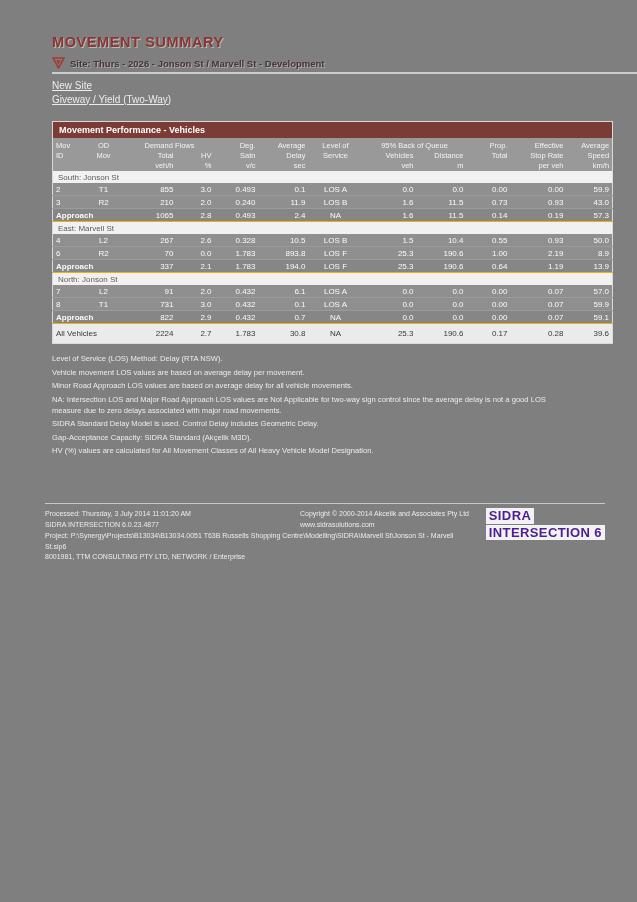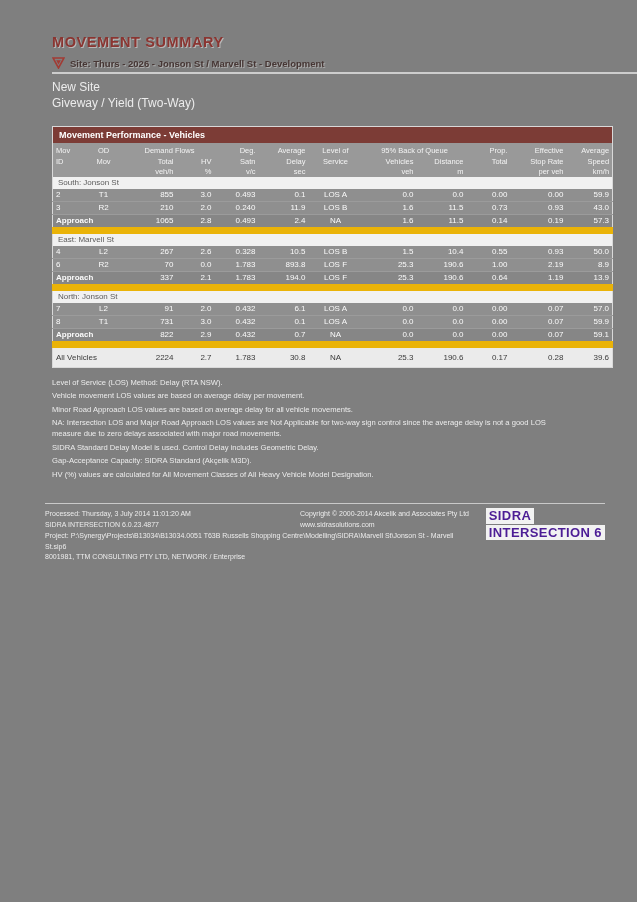--- a/index.html
+++ b/index.html
@@ -6,35 +6,35 @@
   .canvas{position:relative;width:637px;height:902px;background:#7f7f7f;
           font-family:"Liberation Sans",sans-serif;overflow:hidden;}
   .content{position:absolute;left:52px;top:34px;width:508px;}
 
   .title{margin:0;font-size:14.5px;font-weight:bold;color:#8a3531;letter-spacing:.6px;
          text-shadow:1px 1px 0 rgba(255,255,255,.45);}
   .site-row{margin-top:7px;display:flex;align-items:flex-end;gap:5px;}
   .site-txt{font-size:9.5px;font-weight:bold;color:#463634;
             text-shadow:1px 1px 0 rgba(255,255,255,.35);}
   .rule{width:586px;height:2px;background:#cdcdcd;margin-top:3px;}
-  .sub{font-size:12px;color:#ececec;line-height:1.35;}
+  .sub{font-size:10px;color:#ececec;line-height:1.35;text-decoration:underline;}
   .sub.first{margin-top:5px;}
 
   table.perf{border-collapse:collapse;table-layout:fixed;width:560px;margin-top:15px;
              font-size:8px;border:1px solid #d9d9d9;}
   tr.bar td{background:#7c3c36;color:#ffffff;font-weight:bold;font-size:9px;
             padding:3px 6px;text-align:left;}
   thead th{background:#999999;color:#f3f3f3;font-weight:normal;font-size:7.5px;
            padding:0 3px;line-height:1.35;white-space:nowrap;overflow:hidden;}
   tr.h1 th{padding-top:3px;}
   tr.h3 th{padding-bottom:0;}
   tbody td{padding:1.5px 3px;white-space:nowrap;overflow:hidden;}
   tr.sec td{background:#f1f1f1;color:#5b5b5b;text-align:left;padding-left:5px;}
   tr.data td{background:#8f8f8f;color:#fafafa;border-bottom:1px solid rgba(255,255,255,.22);}
-  tr.app td{background:#868686;color:#fafafa;border-bottom:7px solid #eab308;}
+  tr.app td{background:#868686;color:#fafafa;border-bottom:1px solid #eab308;}
   tr.app td.lbl{font-weight:bold;}
   tr.allv td{background:#ebebeb;color:#3a3a3a;padding-top:5px;padding-bottom:5px;}
   .a-l{text-align:left;}.a-c{text-align:center;}.a-r{text-align:right;}
 
   .fns{margin-top:9px;}
   .fn{font-size:7.6px;color:#ececec;line-height:1.45;margin-top:2.5px;}
 
   .footer{position:absolute;left:45px;top:503px;width:560px;height:62px;
           border-top:1px solid #c9c9c9;}
   .fl{position:absolute;left:0;top:5px;width:415px;font-size:7px;color:#ececec;line-height:1.55;}

